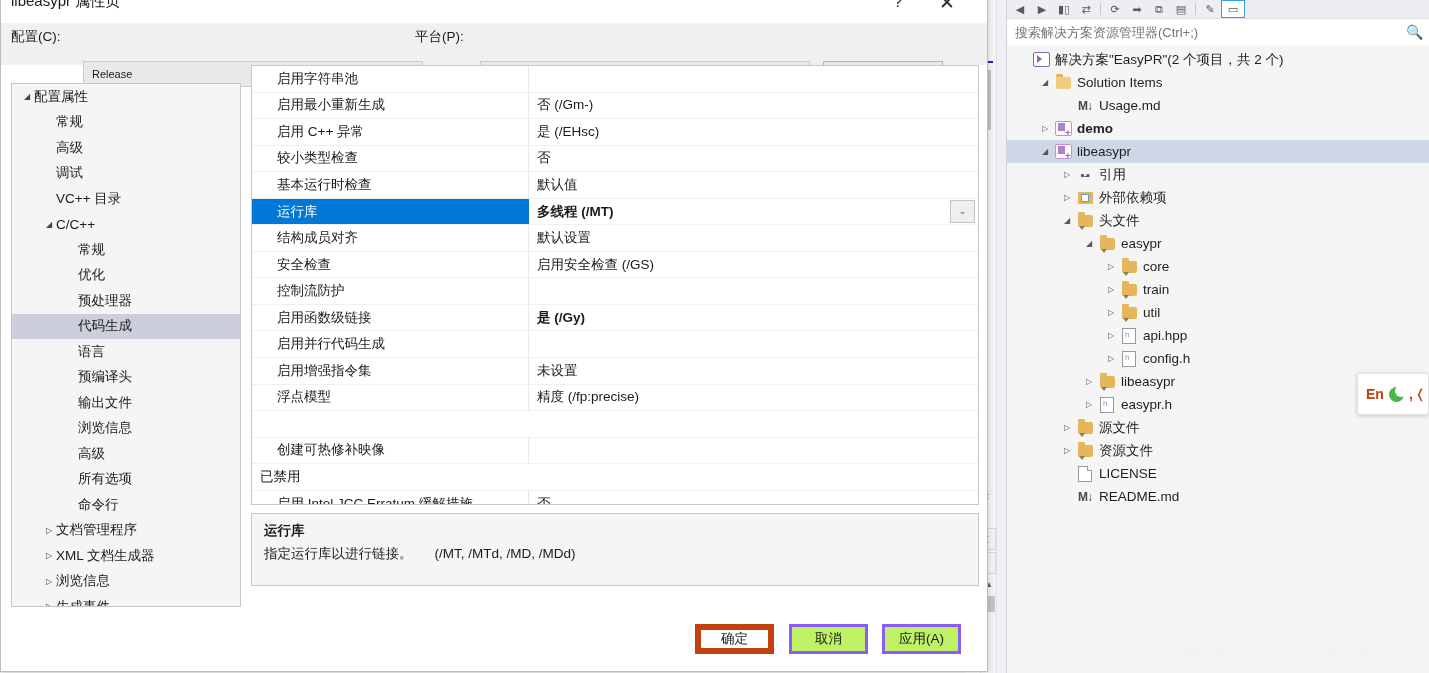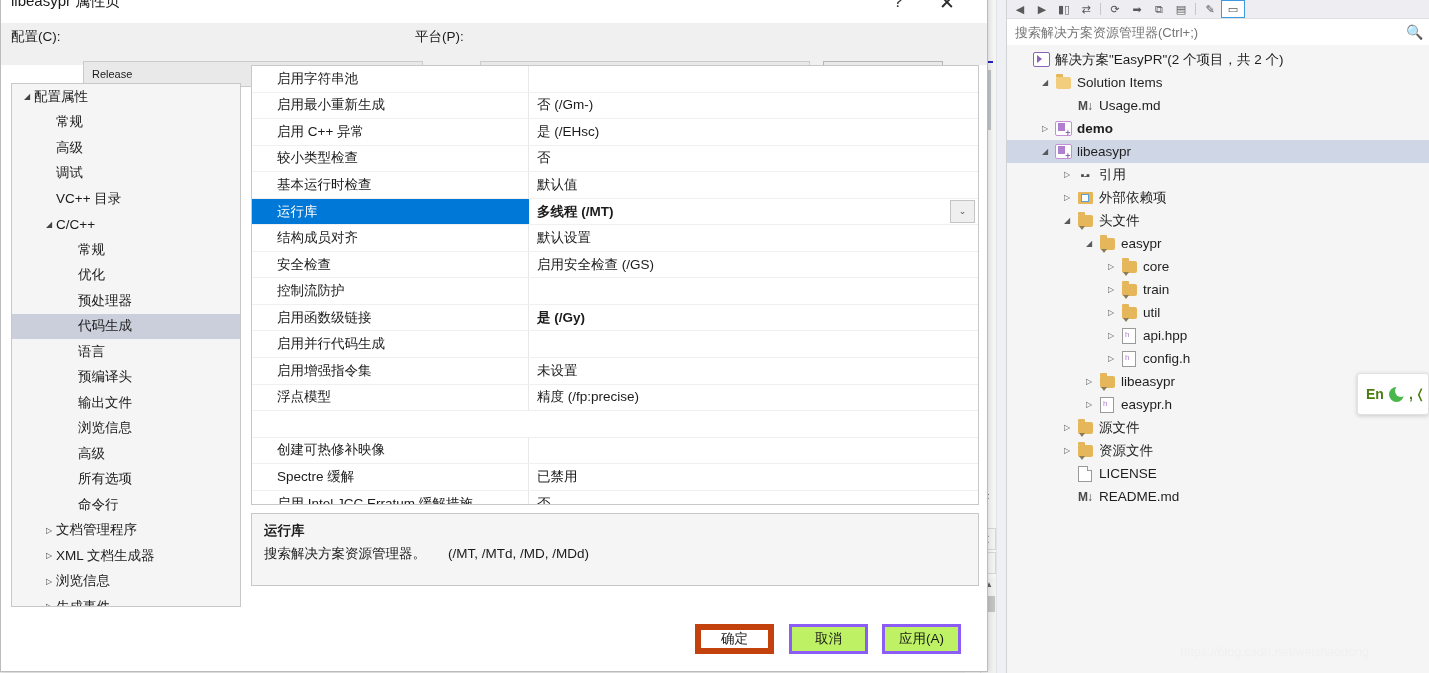--- a/index.html
+++ b/index.html
@@ -117,21 +117,21 @@
   
   .dbtn{position:absolute;top:645px;height:30px;background:#bef264;border:3px solid #8b5cf6;box-sizing:border-box;
         font-size:13.5px;color:#1b1b1b;display:flex;align-items:center;justify-content:center;}
   #btn-ok{left:694px;width:79px;background:#ffffff;border:6px solid #c2410c;}
   #btn-cancel{left:788px;width:79px;}
   #btn-apply{left:881px;width:79px;}
 
   
   #ime-bar{position:absolute;left:1357px;top:373px;width:72px;height:42px;background:#ffffff;border:1px solid #e2e2e2;
       border-radius:3px;box-shadow:0 1px 4px rgba(0,0,0,.18);display:flex;align-items:center;gap:5px;padding-left:8px;box-sizing:border-box;}
-  #ime-bar .im{color:#4d7c0f;font-size:14px;font-weight:bold;}
+  #ime-bar .im{color:#c2410c;font-size:14px;font-weight:bold;}
   #ime-moon{width:15px;height:15px;border-radius:50%;background:#49b749;position:relative;}
   #ime-moon:after{content:"";position:absolute;left:6px;top:-2px;width:12px;height:12px;border-radius:50%;background:#ffffff;}
 
   #watermark{position:absolute;left:1180px;top:645px;font-size:12.5px;color:#f0f0f0;white-space:nowrap;}
 </style>
 </head>
 <body>
 
 <div id="vs-shell">
   <div id="editor-bg"></div>
@@ -490,34 +490,33 @@
           <div class="gval">精度 (/fp:precise)</div>
         </div>
         <div class="grow">
           <div class="gval"></div>
         </div>
         <div class="grow">
           <div class="gname">创建可热修补映像</div>
           <div class="gval"></div>
         </div>
         <div class="grow">
-          <div class="gname">Spectre 缓解</div>
           <div class="gval">已禁用</div>
         </div>
         <div class="grow">
           <div class="gname">启用 Intel JCC Erratum 缓解措施</div>
           <div class="gval">否</div>
         </div>
       </div>
   </div>
 
   <div id="desc-pane">
     <div id="desc-title">运行库</div>
     <div id="desc-body">
-      <span>搜索解决方案资源管理器。</span><span class="flags">(/MT, /MTd, /MD, /MDd)</span>
+      <span>指定运行库以进行链接。</span><span class="flags">(/MT, /MTd, /MD, /MDd)</span>
     </div>
   </div>
 
   <div class="dbtn" id="btn-ok">确定</div>
   <div class="dbtn" id="btn-cancel">取消</div>
   <div class="dbtn" id="btn-apply">应用(A)</div>
 </div>
 
 <div id="ime-bar">
   <span class="im">En</span>

